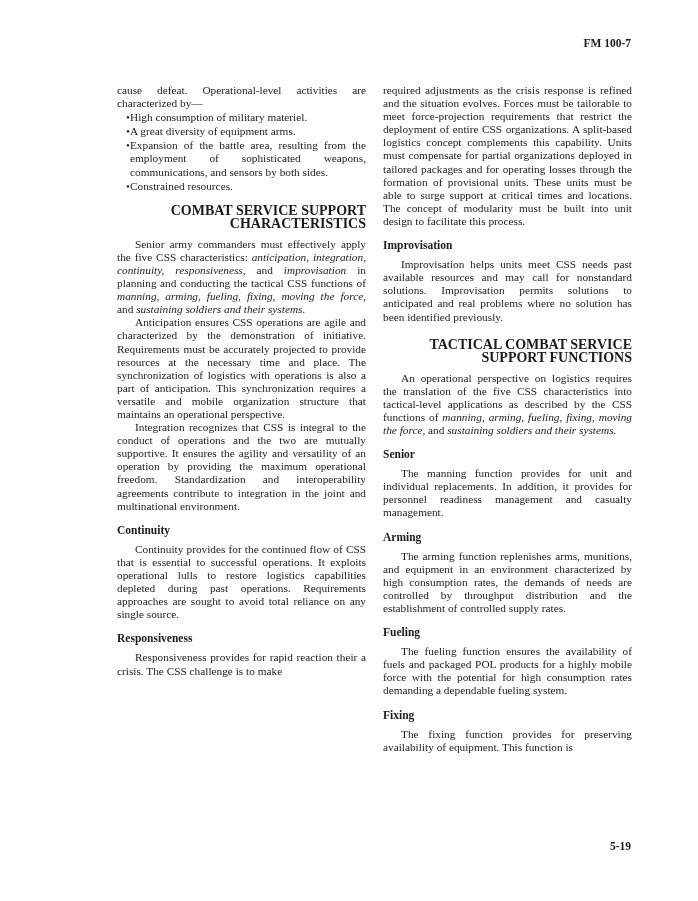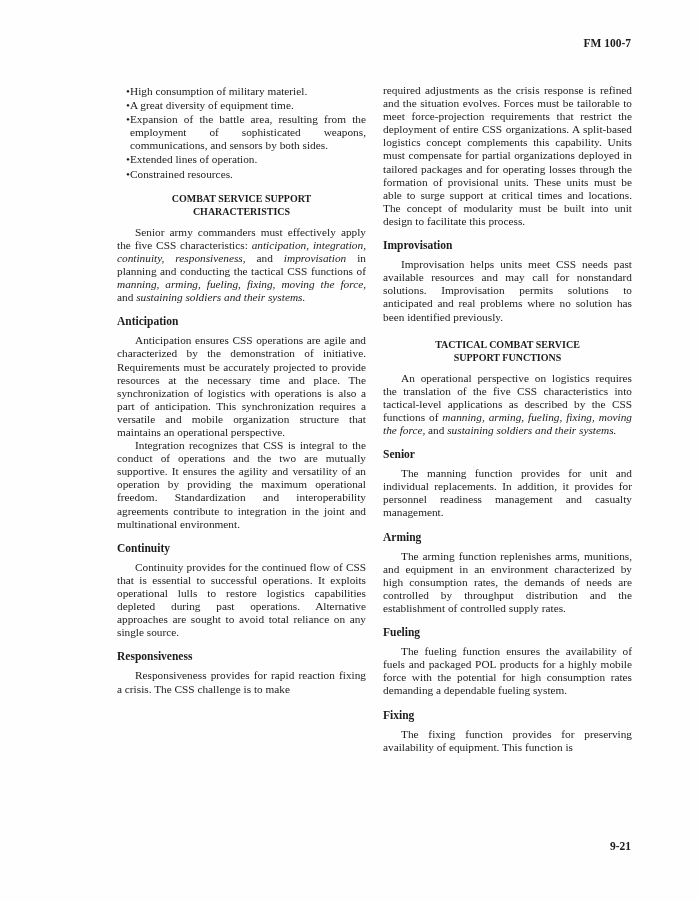--- a/index.html
+++ b/index.html
@@ -31,69 +31,68 @@
     text-align:justify;
   }
   .para { margin:0; }
   .para.indent { text-indent:18px; }
   .bullet {
     margin:1px 0 1px 9px;
     padding-left:4px;
     text-indent:-4px;
   }
   .section-heading {
-    text-align:center;
+    text-align:right;
     font-weight:bold;
-    font-size:10px;
+    font-size:14px;
     line-height:13.5px;
     margin:11px 0 7px;
   }
   .section-heading.gap-before { margin-top:14px; }
   .subheading {
     font-weight:bold;
     font-size:11.5px;
     text-align:left;
     margin:11px 0 6px;
   }
   .em { font-style:italic; }
 </style>
 </head>
 <body>
 
 <div class="page">
   <div class="running-header">FM 100-7</div>
 
   <div class="columns">
     <div class="col">
+        <p class="para"><span>cause defeat. Operational-level activities are characterized by—</span></p>
         <p class="bullet">•<span>High consumption of military materiel.</span></p>
-        <p class="bullet">•<span>A great diversity of equipment time.</span></p>
+        <p class="bullet">•<span>A great diversity of equipment arms.</span></p>
         <p class="bullet">•<span>Expansion of the battle area, resulting from the employment of sophisticated weapons, communications, and sensors by both sides.</span></p>
-        <p class="bullet">•<span>Extended lines of operation.</span></p>
         <p class="bullet">•<span>Constrained resources.</span></p>
         <h2 class="section-heading">COMBAT SERVICE SUPPORT<br>CHARACTERISTICS</h2>
         <p class="para indent"><span>Senior army commanders must effectively apply the five CSS characteristics: </span><span class="em">anticipation, integration, continuity, responsiveness,</span><span> and </span><span class="em">improvisation</span><span> in planning and conducting the tactical CSS functions of </span><span class="em">manning, arming, fueling, fixing, moving the force,</span><span> and </span><span class="em">sustaining soldiers and their systems.</span></p>
-        <h3 class="subheading">Anticipation</h3>
         <p class="para indent"><span>Anticipation ensures CSS operations are agile and characterized by the demonstration of initiative. Requirements must be accurately projected to provide resources at the necessary time and place. The synchronization of logistics with operations is also a part of anticipation. This synchronization requires a versatile and mobile organization structure that maintains an operational perspective.</span></p>
         <p class="para indent"><span>Integration recognizes that CSS is integral to the conduct of operations and the two are mutually supportive. It ensures the agility and versatility of an operation by providing the maximum operational freedom. Standardization and interoperability agreements contribute to integration in the joint and multinational environment.</span></p>
         <h3 class="subheading">Continuity</h3>
-        <p class="para indent"><span>Continuity provides for the continued flow of CSS that is essential to successful operations. It exploits operational lulls to restore logistics capabilities depleted during past operations. Alternative approaches are sought to avoid total reliance on any single source.</span></p>
+        <p class="para indent"><span>Continuity provides for the continued flow of CSS that is essential to successful operations. It exploits operational lulls to restore logistics capabilities depleted during past operations. Requirements approaches are sought to avoid total reliance on any single source.</span></p>
         <h3 class="subheading">Responsiveness</h3>
-        <p class="para indent"><span>Responsiveness provides for rapid reaction fixing a crisis. The CSS challenge is to make</span></p>
+        <p class="para indent"><span>Responsiveness provides for rapid reaction their a crisis. The CSS challenge is to make</span></p>
       </div>
     <div class="col">
         <p class="para"><span>required adjustments as the crisis response is refined and the situation evolves. Forces must be tailorable to meet force-projection requirements that restrict the deployment of entire CSS organizations. A split-based logistics concept complements this capability. Units must compensate for partial organizations deployed in tailored packages and for operating losses through the formation of provisional units. These units must be able to surge support at critical times and locations. The concept of modularity must be built into unit design to facilitate this process.</span></p>
         <h3 class="subheading">Improvisation</h3>
         <p class="para indent"><span>Improvisation helps units meet CSS needs past available resources and may call for nonstandard solutions. Improvisation permits solutions to anticipated and real problems where no solution has been identified previously.</span></p>
         <h2 class="section-heading gap-before">TACTICAL COMBAT SERVICE<br>SUPPORT FUNCTIONS</h2>
         <p class="para indent"><span>An operational perspective on logistics requires the translation of the five CSS characteristics into tactical-level applications as described by the CSS functions of </span><span class="em">manning, arming, fueling, fixing, moving the force,</span><span> and </span><span class="em">sustaining soldiers and their systems.</span></p>
         <h3 class="subheading">Senior</h3>
         <p class="para indent"><span>The manning function provides for unit and individual replacements. In addition, it provides for personnel readiness management and casualty management.</span></p>
         <h3 class="subheading">Arming</h3>
         <p class="para indent"><span>The arming function replenishes arms, munitions, and equipment in an environment characterized by high consumption rates, the demands of needs are controlled by throughput distribution and the establishment of controlled supply rates.</span></p>
         <h3 class="subheading">Fueling</h3>
         <p class="para indent"><span>The fueling function ensures the availability of fuels and packaged POL products for a highly mobile force with the potential for high consumption rates demanding a dependable fueling system.</span></p>
         <h3 class="subheading">Fixing</h3>
         <p class="para indent"><span>The fixing function provides for preserving availability of equipment. This function is</span></p>
       </div>
   </div>
 
-  <div class="running-footer">9-21</div>
+  <div class="running-footer">5-19</div>
 </div>
 
 </body></html>

